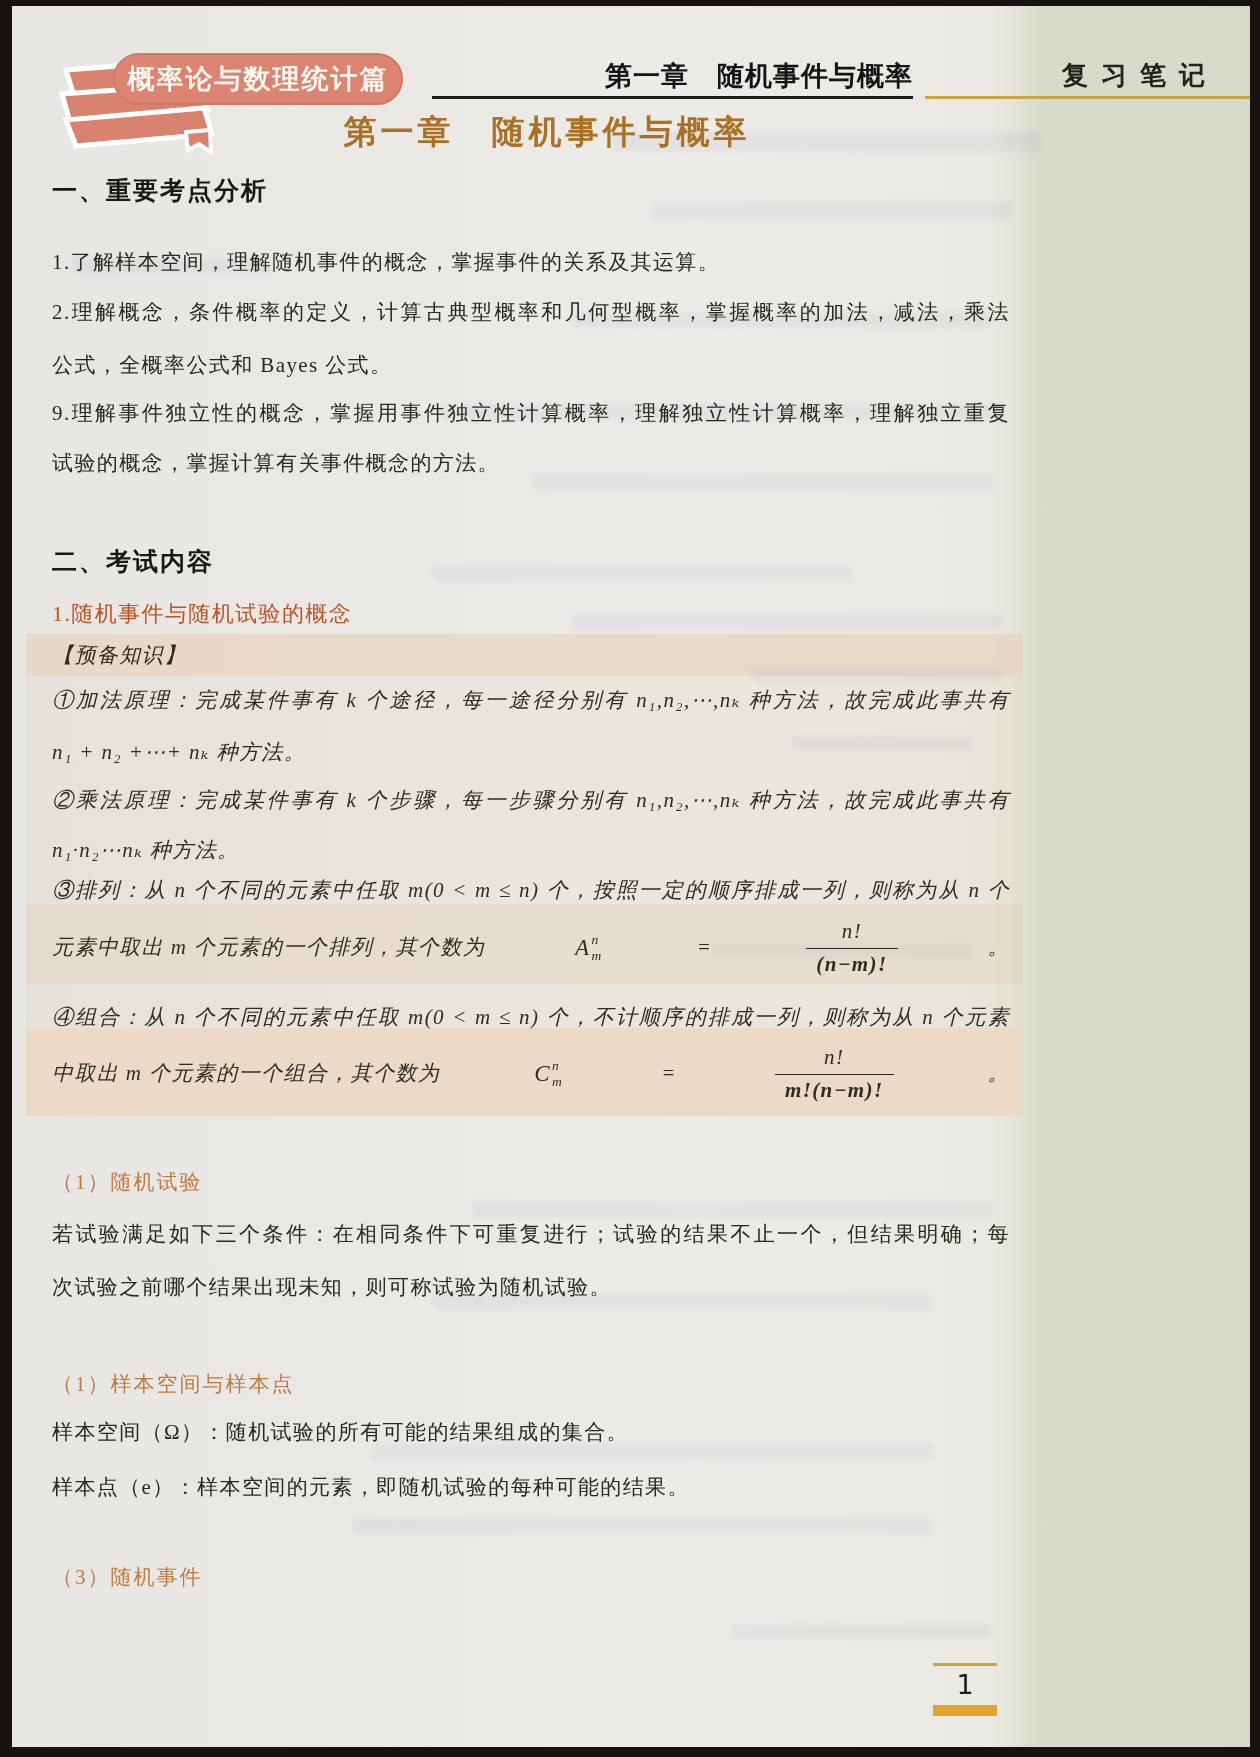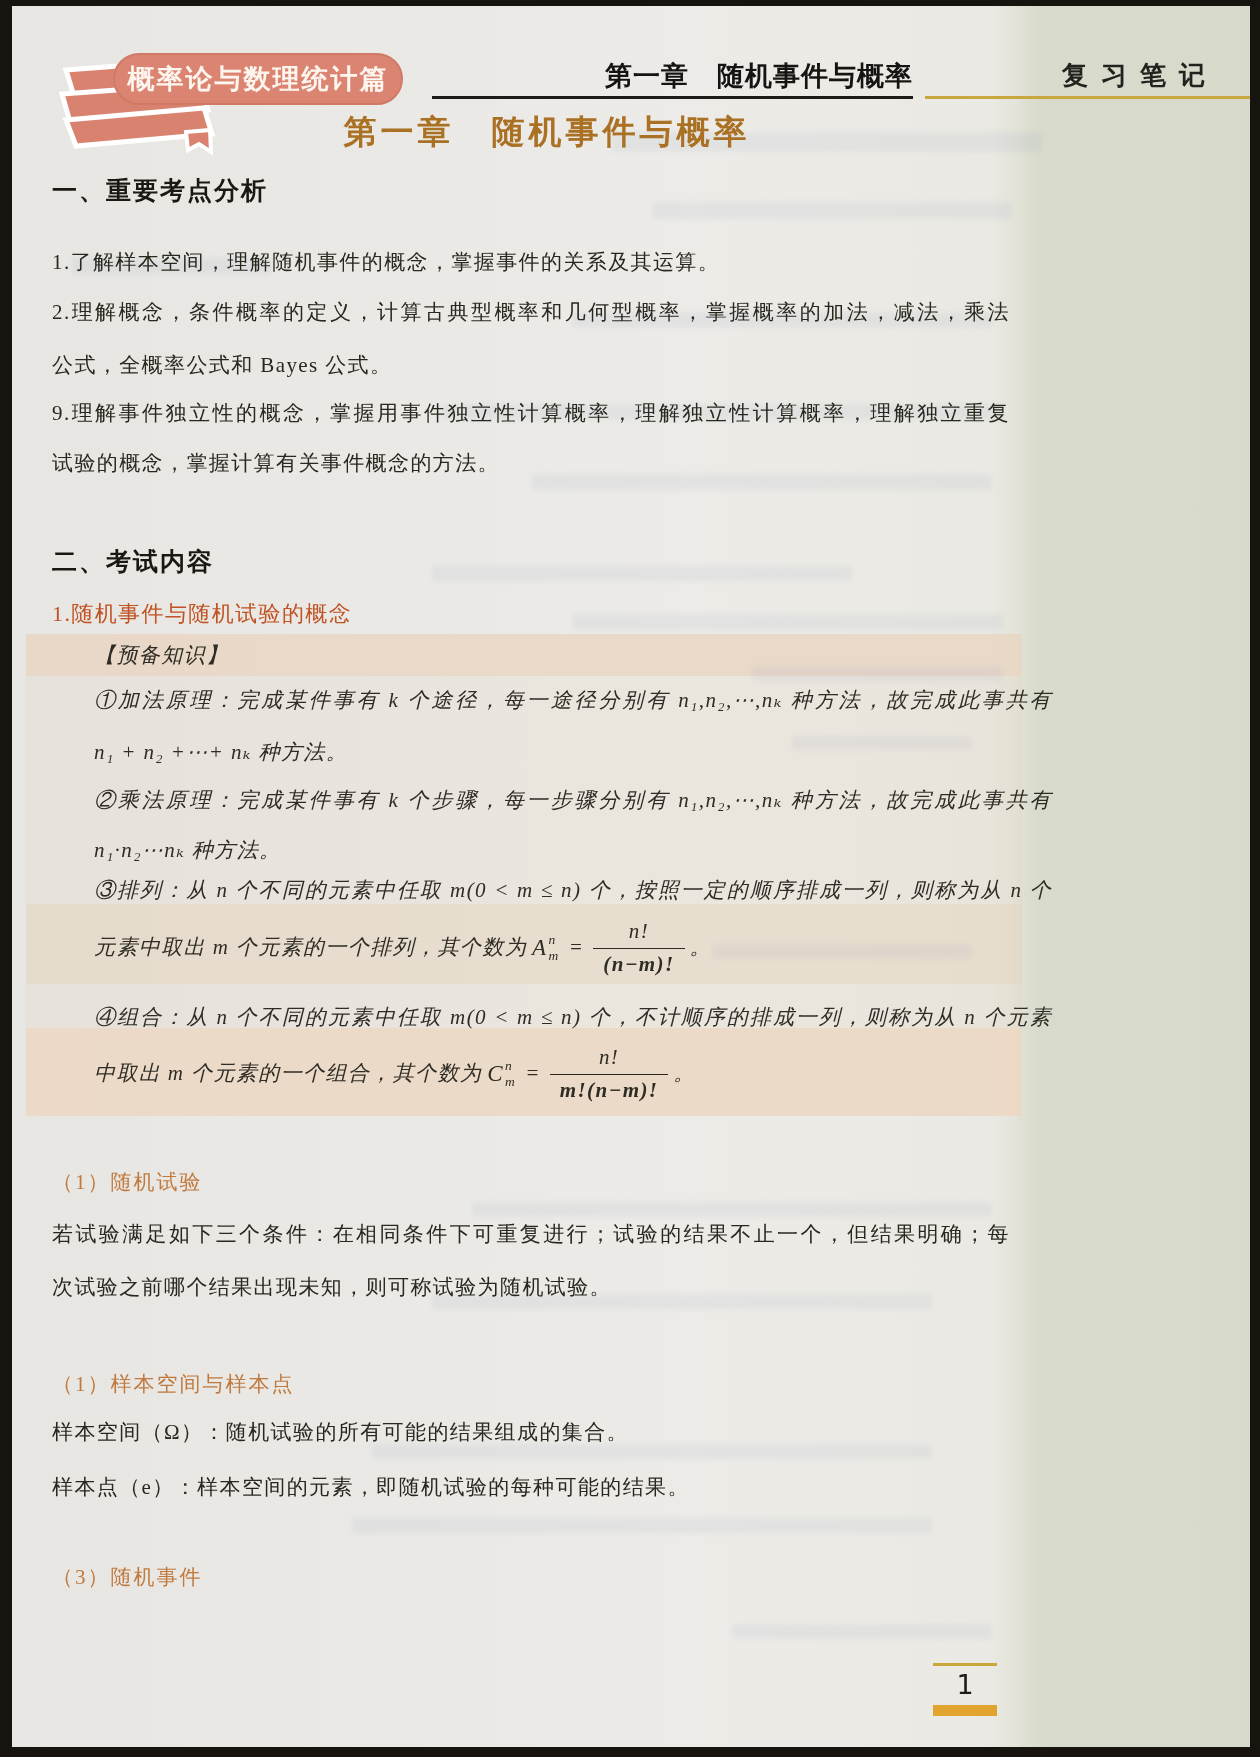--- a/index.html
+++ b/index.html
@@ -48,22 +48,22 @@
   .title{
     position:absolute;left:55px;top:104px;width:960px;margin:0;text-align:center;
     font-size:33px;font-weight:bold;color:#aa7124;letter-spacing:4px;
   }
   
   .line{position:absolute;left:40px;width:958px;font-size:21px;letter-spacing:1.4px;line-height:1.3;}
   .h{font-family:"Liberation Sans","DejaVu Sans",sans-serif;font-weight:bold;font-size:25px;color:#191813;letter-spacing:2px;}
   .j{text-align:justify;text-align-last:justify;}
   .red{color:#c05224;font-size:22px;}
   .orange{color:#c07a3f;font-size:21px;letter-spacing:2px;}
-  .prep{font-style:italic;color:#2e2c24;margin-left:42px;}
-  .frow{display:flex;align-items:center;height:72px;gap:5px;white-space:nowrap;}
+  .prep{font-style:italic;color:#2e2c24;}
+  .frow{display:flex;align-items:center;height:72px;gap:5px;white-space:nowrap;justify-content:space-between;}
   .mvar{display:inline-flex;align-items:center;font-style:italic;}
   .mbase{font-size:23px;}
   .scripts{display:inline-flex;flex-direction:column;font-size:13.5px;line-height:1.15;margin-left:1px;}
   .eq{margin:0 4px;}
   .frac{display:inline-block;text-align:center;font-style:italic;}
   .frac .num{display:block;padding:0 10px 2px;}
   .frac .den{display:block;border-top:1.6px solid #2a2922;padding:2px 10px 0;font-weight:bold;}
   
   .pn-rule-top{position:absolute;left:921px;top:1657px;width:64px;height:3px;background:#c8a73b;}
   .pn{position:absolute;left:921px;top:1663px;width:64px;text-align:center;

